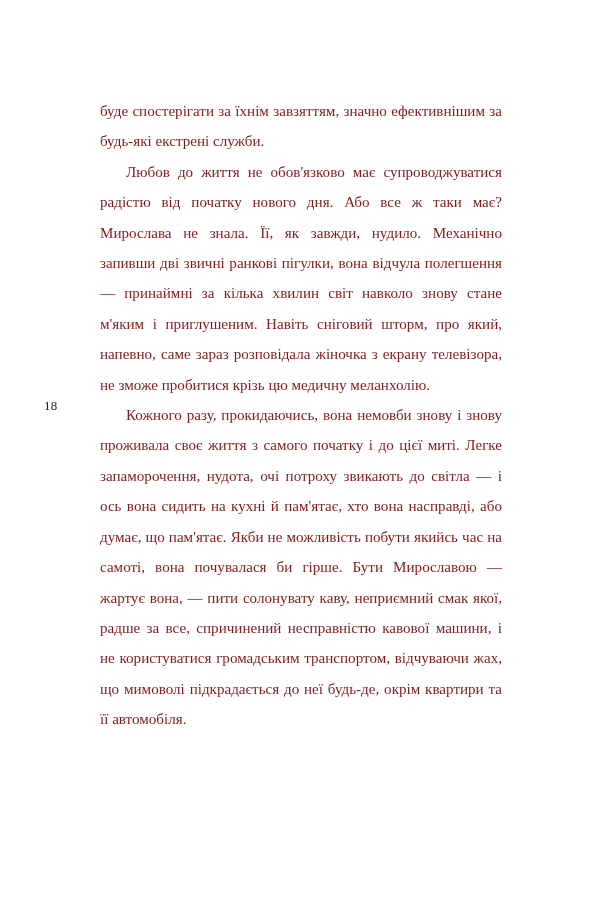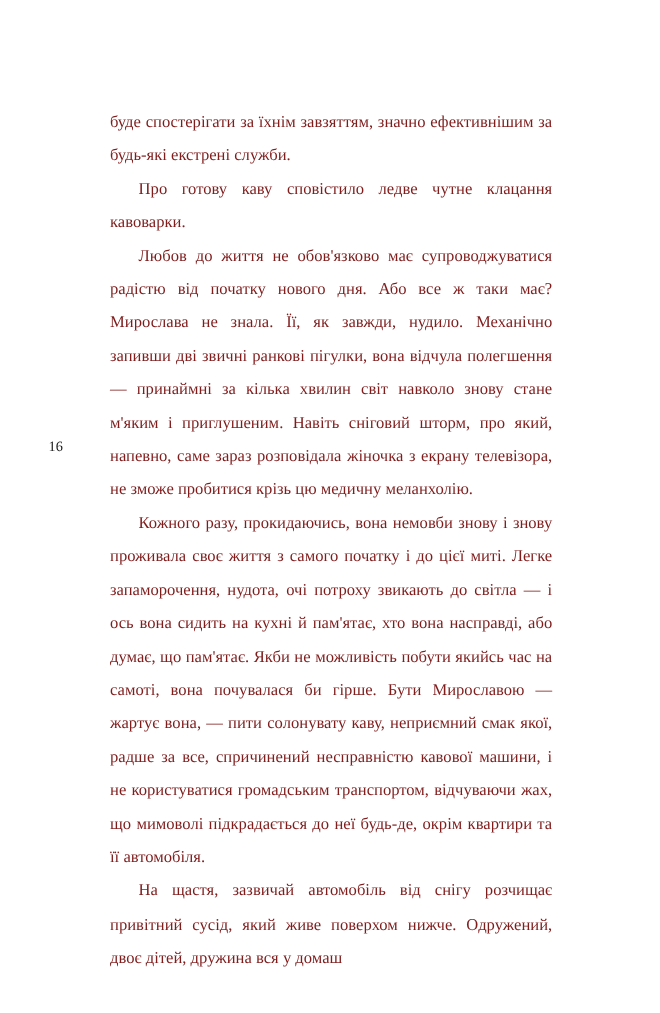--- a/index.html
+++ b/index.html
@@ -46,23 +46,21 @@
   }
   .para.indent {
     text-indent: 26px;
   }
 </style>
 </head>
 <body>
 
 <div class="page">
 
-  <div class="page-number">16</div>
+  <div class="page-number">18</div>
 
   <div class="text-column">
     <p class="para">буде спостерігати за їхнім завзяттям, значно ефек­тивнішим за будь-які екстрені служби.</p>
-    <p class="para indent">Про готову каву сповістило ледве чутне кла­цання кавоварки.</p>
     <p class="para indent">Любов до життя не обов'язково має супрово­джуватися радістю від початку нового дня. Або все ж таки має? Мирослава не знала. Її, як завжди, ну­дило. Механічно запивши дві звичні ранкові пі­гулки, вона відчула полегшення — принаймні за кілька хвилин світ навколо знову стане м'яким і приглушеним. Навіть сніговий шторм, про який, напевно, саме зараз розповідала жіночка з екрану телевізора, не зможе пробитися крізь цю медичну меланхолію.</p>
     <p class="para indent">Кожного разу, прокидаючись, вона немовби знову і знову проживала своє життя з самого по­чатку і до цієї миті. Легке запаморочення, нудота, очі потроху звикають до світла — і ось вона си­дить на кухні й пам'ятає, хто вона насправді, або думає, що пам'ятає. Якби не можливість побути якийсь час на самоті, вона почувалася би гірше. Бути Мирославою — жартує вона, — пити солону­вату каву, неприємний смак якої, радше за все, спричинений несправністю кавової машини, і не користуватися громадським транспортом, відчу­ваючи жах, що мимоволі підкрадається до неї будь-де, окрім квартири та її автомобіля.</p>
-    <p class="para indent">На щастя, зазвичай автомобіль від снігу роз­чищає привітний сусід, який живе поверхом ниж­че. Одружений, двоє дітей, дружина вся у домаш­</p>
   </div>
 
 </div>
 
 </body></html>

